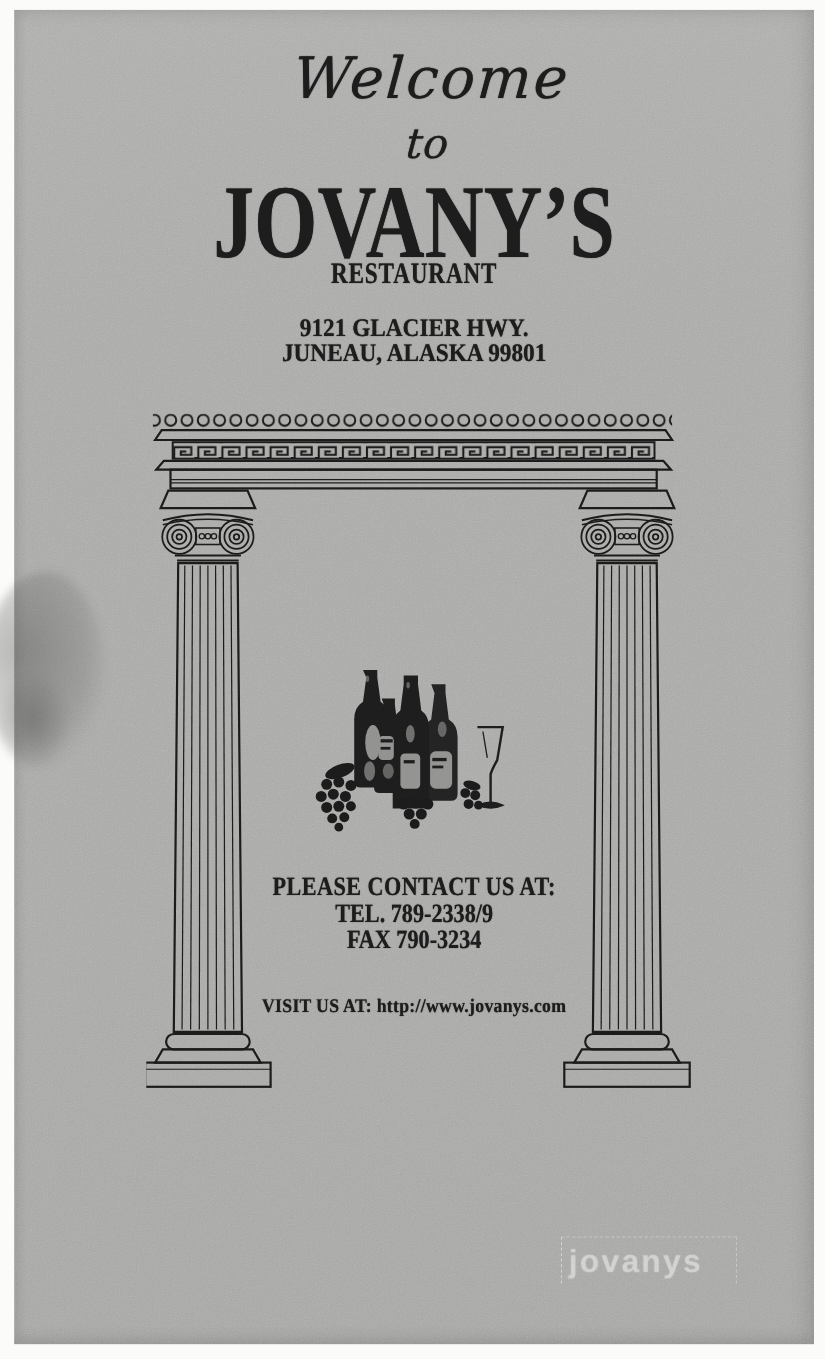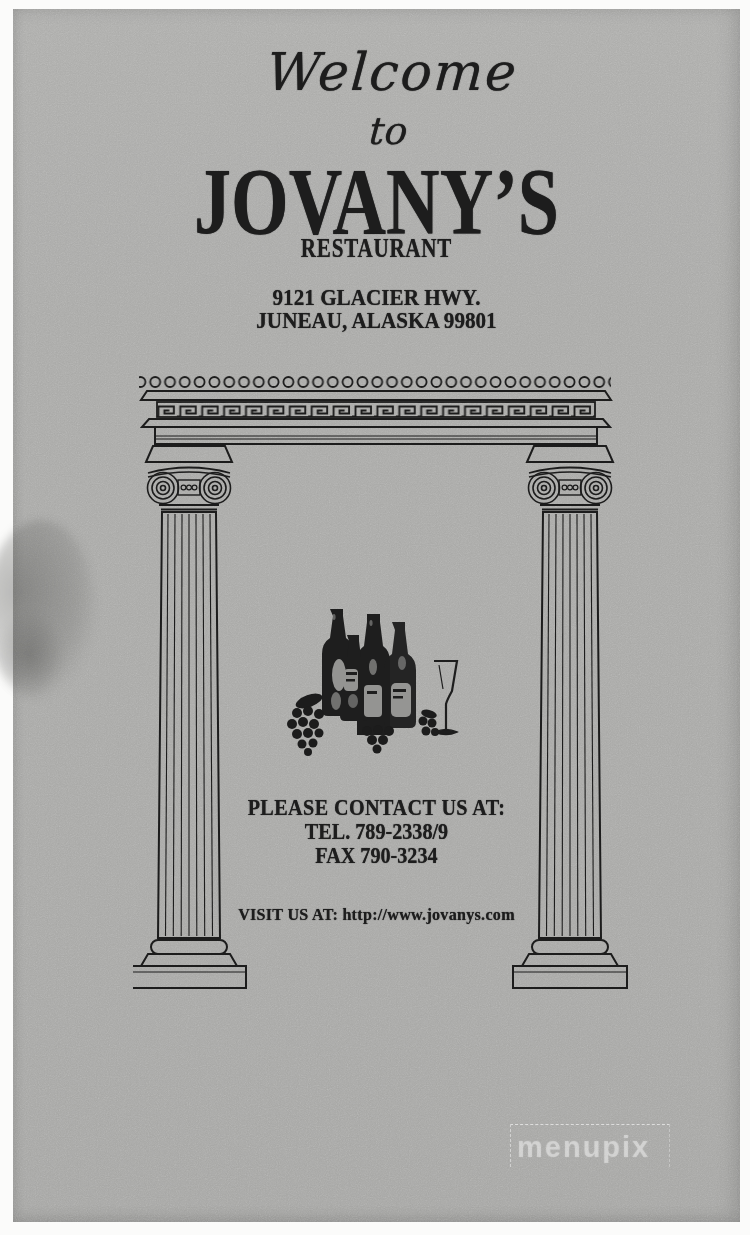--- a/index.html
+++ b/index.html
@@ -199,15 +199,15 @@
       </g>
     </g>
   </svg>
 
   <div class="txt contact1">PLEASE CONTACT US AT:</div>
   <div class="txt contact2">TEL. 789-2338/9</div>
   <div class="txt contact3">FAX 790-3234</div>
   <div class="txt visit">VISIT US AT: http://www.jovanys.com</div>
 
   <div class="wm">
-    <span>menupix</span>
+    <span>jovanys</span>
   </div>
 </div>
 
 </body></html>

